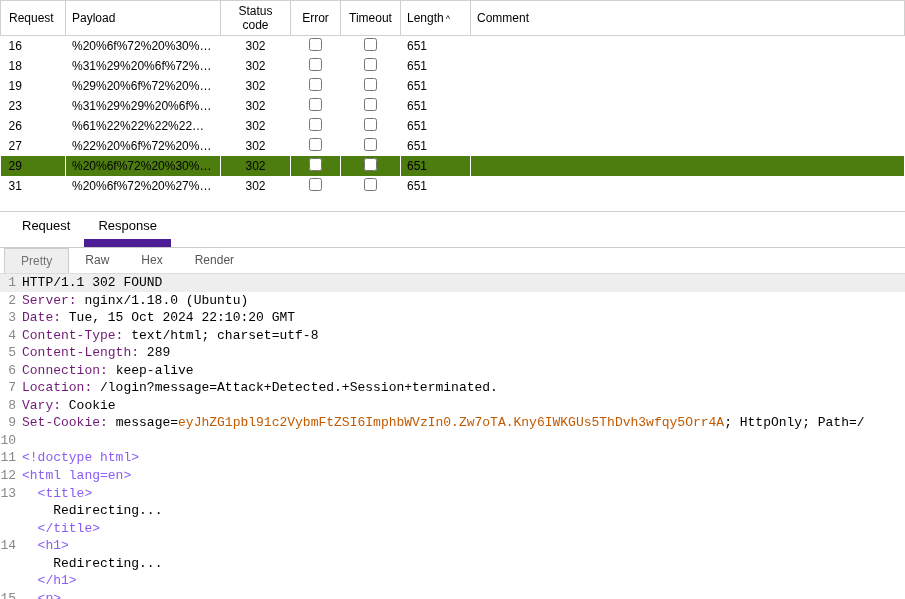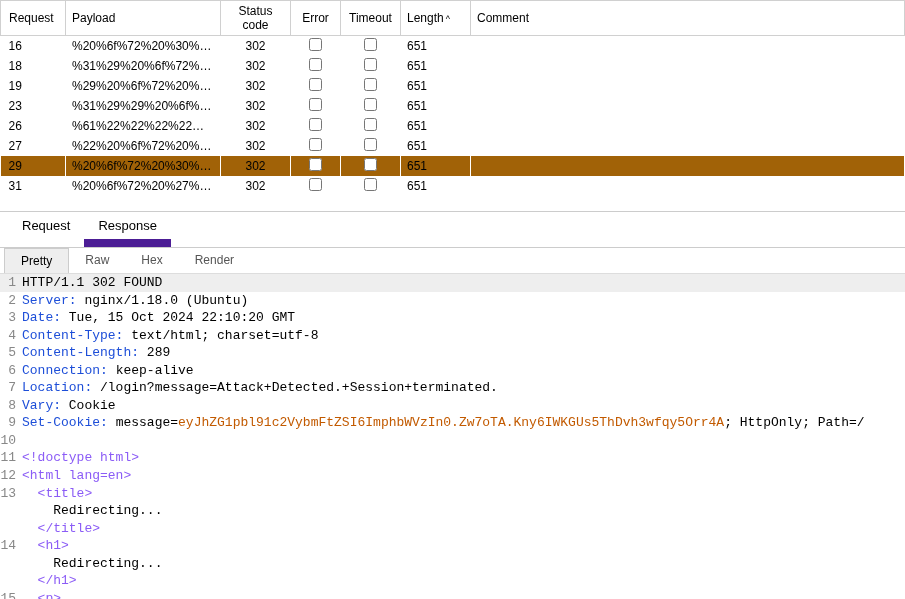--- a/index.html
+++ b/index.html
@@ -1,41 +1,41 @@
 <!DOCTYPE html>
 <html><head>
 <meta charset="utf-8">
 <style>
 * { margin: 0; padding: 0; box-sizing: border-box; }
 body { font-family: Arial, sans-serif; font-size: 12px; background: #fff; color: #000; overflow: hidden; }
 .top-pane { height: 212px; overflow-y: auto; border-bottom: 1px solid #ccc; }
 table { width: 100%; border-collapse: collapse; table-layout: fixed; }
 thead th { background: #fff; border: 1px solid #d0d0d0; font-weight: normal; padding: 3px 6px; text-align: center; font-size: 12px; position: sticky; top: 0; }
 tbody td { padding: 2px 6px; border-right: 1px solid transparent; font-size: 12px; white-space: nowrap; overflow: hidden; text-overflow: ellipsis; }
-tbody tr.selected { background: #a16207; }
+tbody tr.selected { background: #4d7c0f; }
 .col-req { width: 65px; text-align: left; padding-left: 8px; }
 .col-pay { width: 155px; text-align: left; }
 .col-status { width: 70px; text-align: center; }
 .col-err { width: 50px; text-align: center; }
 .col-to { width: 60px; text-align: center; }
 .col-len { width: 70px; text-align: left; }
 .col-cmt { width: auto; text-align: left; }
 input[type=checkbox] { pointer-events: none; }
 .mid-tabs { display: flex; border-bottom: 1px solid #ccc; padding-left: 8px; }
 .mid-tab { padding: 6px 14px; cursor: pointer; font-size: 13px; }
 .mid-tab.active { border-bottom: 8px solid #4c1d95; color: #000; }
 .sub-tabs { display: flex; border-bottom: 1px solid #ddd; padding-left: 4px; }
 .sub-tab { padding: 5px 16px; cursor: pointer; font-size: 12px; color: #555; }
-.sub-tab.active { background: #eee; border: 1px solid #ccc; border-bottom: none; color: #000000; }
+.sub-tab.active { background: #eee; border: 1px solid #ccc; border-bottom: none; color: #737373; }
 .response-body { font-family: "Courier New", monospace; font-size: 13px; line-height: 1.35; overflow: auto; height: 340px; }
 .line { display: flex; }
 .gutter { width: 22px; text-align: right; color: #888; padding-right: 6px; flex-shrink: 0; user-select: none; }
 .code { white-space: pre-wrap; word-break: break-all; flex: 1; }
 .line.hl { background: #eee; }
-.kw { color: #1d4ed8; }
+.kw { color: #701a75; }
 .tag { color: #8b5cf6; }
 .cookie { color: #c25a00; }
 .sort-arrow { font-size: 9px; margin-left: 2px; }
 </style>
 </head>
 <body>
 
 <div class="top-pane">
 <table>
 <thead>

